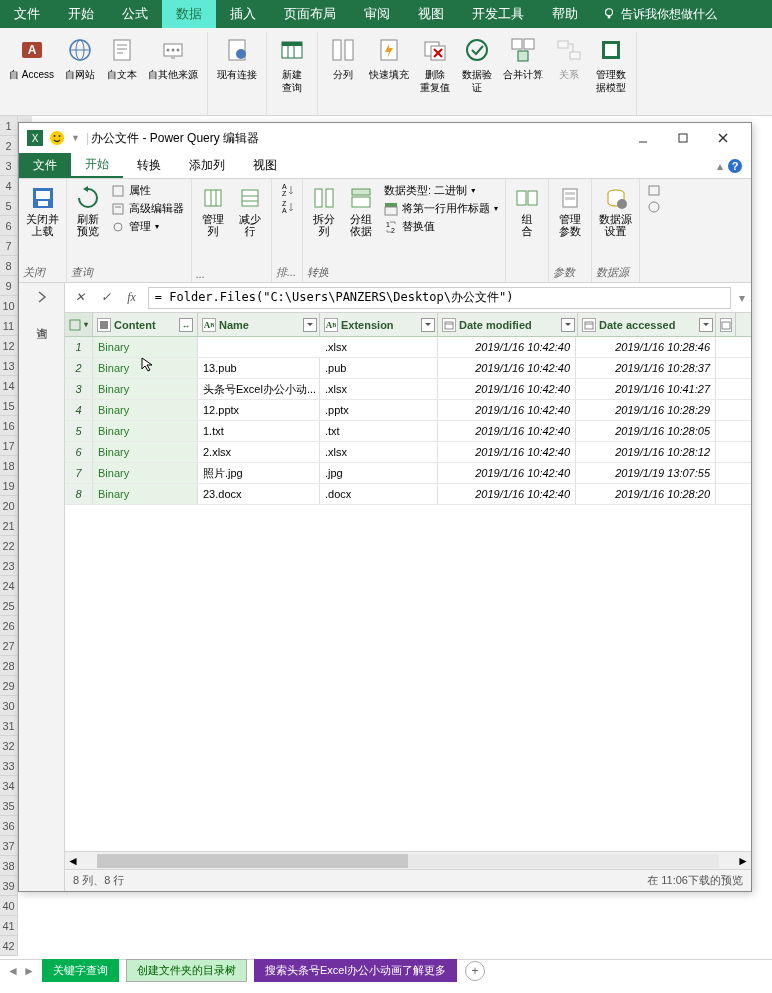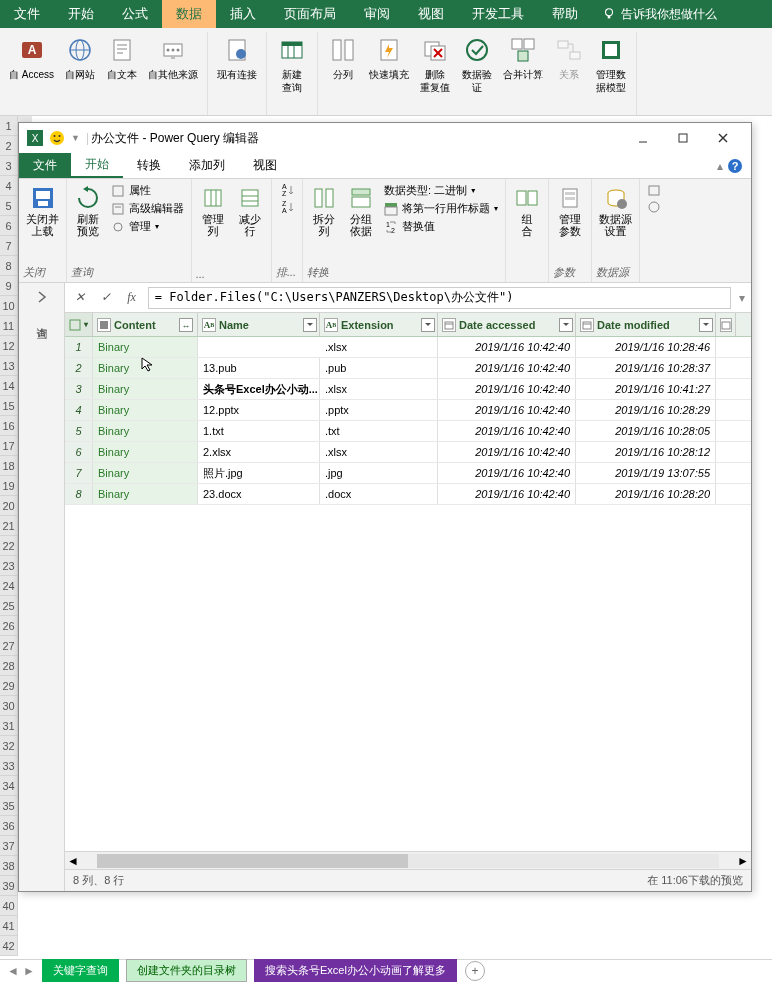--- a/index.html
+++ b/index.html
@@ -1,21 +1,21 @@
 <!DOCTYPE html>
 <html><head>
 <meta charset="utf-8">
 <style>
   * { box-sizing: border-box; margin: 0; padding: 0; }
   body { font-family: "Microsoft YaHei", "Segoe UI", sans-serif; font-size: 12px; background: #fff; width: 772px; height: 993px; overflow: hidden; position: relative; }
   
   
   .main-tabs { background: #217346; height: 28px; display: flex; align-items: stretch; }
   .main-tab { color: #fff; padding: 0 14px; display: flex; align-items: center; cursor: pointer; font-size: 13px; }
-  .main-tab.active { background: #fdba74; color: #217346; }
+  .main-tab.active { background: #5eead4; color: #217346; }
   .tell-me { color: #fff; display: flex; align-items: center; padding: 0 10px; gap: 5px; }
   .bulb-icon { width: 14px; height: 14px; }
   
   
   .main-ribbon { background: #f3f3f3; height: 88px; display: flex; border-bottom: 1px solid #d4d4d4; padding: 4px 0 0 0; }
   .ribbon-group { display: flex; flex-direction: column; border-right: 1px solid #e0e0e0; padding: 0 6px; }
   .ribbon-group-icons { display: flex; gap: 4px; flex: 1; align-items: flex-start; }
   .ribbon-btn { display: flex; flex-direction: column; align-items: center; gap: 2px; padding: 2px 3px; cursor: pointer; }
   .ribbon-btn-small { display: flex; align-items: center; gap: 4px; padding: 2px 4px; cursor: pointer; font-size: 11px; }
   .ribbon-btn .big-icon { width: 32px; height: 32px; display: flex; align-items: center; justify-content: center; }
@@ -625,48 +625,48 @@
             </div>
             <div class="pq-th" style="width: 118px;">
               <span class="type-ic" style="font-family:serif;">A<sup style="font-size:6px;">B</sup></span>
               <span style="flex:1">Extension</span>
               <span class="filter-btn">
                 <svg width="8" height="8">
                   <path d="M1 2 L7 2 L4 5 Z" fill="#555"></path>
                 </svg>
               </span>
             </div>
+            <div class="pq-th" style="width: 140px;">
+              <span class="type-ic">
+                <svg width="10" height="10">
+                  <rect x="1" y="2" width="8" height="7" fill="none" stroke="#888"></rect>
+                  <line x1="1" y1="4" x2="9" y2="4" stroke="#888"></line>
+                </svg>
+              </span>
+              <span style="flex:1">Date modified</span>
+              <span class="filter-btn">
+                <svg width="8" height="8">
+                  <path d="M1 2 L7 2 L4 5 Z" fill="#555"></path>
+                </svg>
+              </span>
+            </div>
             <div class="pq-th" style="width: 138px;">
               <span class="type-ic">
                 <svg width="10" height="10">
                   <rect x="1" y="2" width="8" height="7" fill="none" stroke="#888"></rect>
                   <line x1="1" y1="4" x2="9" y2="4" stroke="#888"></line>
                 </svg>
               </span>
               <span style="flex:1">Date accessed</span>
               <span class="filter-btn">
                 <svg width="8" height="8">
                   <path d="M1 2 L7 2 L4 5 Z" fill="#555"></path>
                 </svg>
               </span>
             </div>
-            <div class="pq-th" style="width: 140px;">
-              <span class="type-ic">
-                <svg width="10" height="10">
-                  <rect x="1" y="2" width="8" height="7" fill="none" stroke="#888"></rect>
-                  <line x1="1" y1="4" x2="9" y2="4" stroke="#888"></line>
-                </svg>
-              </span>
-              <span style="flex:1">Date modified</span>
-              <span class="filter-btn">
-                <svg width="8" height="8">
-                  <path d="M1 2 L7 2 L4 5 Z" fill="#555"></path>
-                </svg>
-              </span>
-            </div>
             <div class="pq-th" style="width: 20px;">
               <span class="type-ic">
                 <svg width="10" height="10">
                   <rect x="1" y="2" width="8" height="7" fill="none" stroke="#888"></rect>
                 </svg>
               </span>
             </div>
           </div>
         <div id="pq-tbody">
             <div class="pq-row">
@@ -681,21 +681,21 @@
               <div class="pq-cell rownum">2</div>
               <div class="pq-cell content" style="width: 105px;">Binary</div>
               <div class="pq-cell " style="width: 122px;">13.pub</div>
               <div class="pq-cell " style="width: 118px;">.pub</div>
               <div class="pq-cell right" style="width: 138px;">2019/1/16 10:42:40</div>
               <div class="pq-cell right" style="width: 140px;">2019/1/16 10:28:37</div>
             </div>
             <div class="pq-row">
               <div class="pq-cell rownum">3</div>
               <div class="pq-cell content" style="width: 105px;">Binary</div>
-              <div class="pq-cell " style="width: 122px; font-weight: bold;">头条号Excel办公小动...</div>
+              <div class="pq-cell " style="width: 122px;">头条号Excel办公小动...</div>
               <div class="pq-cell " style="width: 118px;">.xlsx</div>
               <div class="pq-cell right" style="width: 138px;">2019/1/16 10:42:40</div>
               <div class="pq-cell right" style="width: 140px;">2019/1/16 10:41:27</div>
             </div>
             <div class="pq-row">
               <div class="pq-cell rownum">4</div>
               <div class="pq-cell content" style="width: 105px;">Binary</div>
               <div class="pq-cell " style="width: 122px;">12.pptx</div>
               <div class="pq-cell " style="width: 118px;">.pptx</div>
               <div class="pq-cell right" style="width: 138px;">2019/1/16 10:42:40</div>

